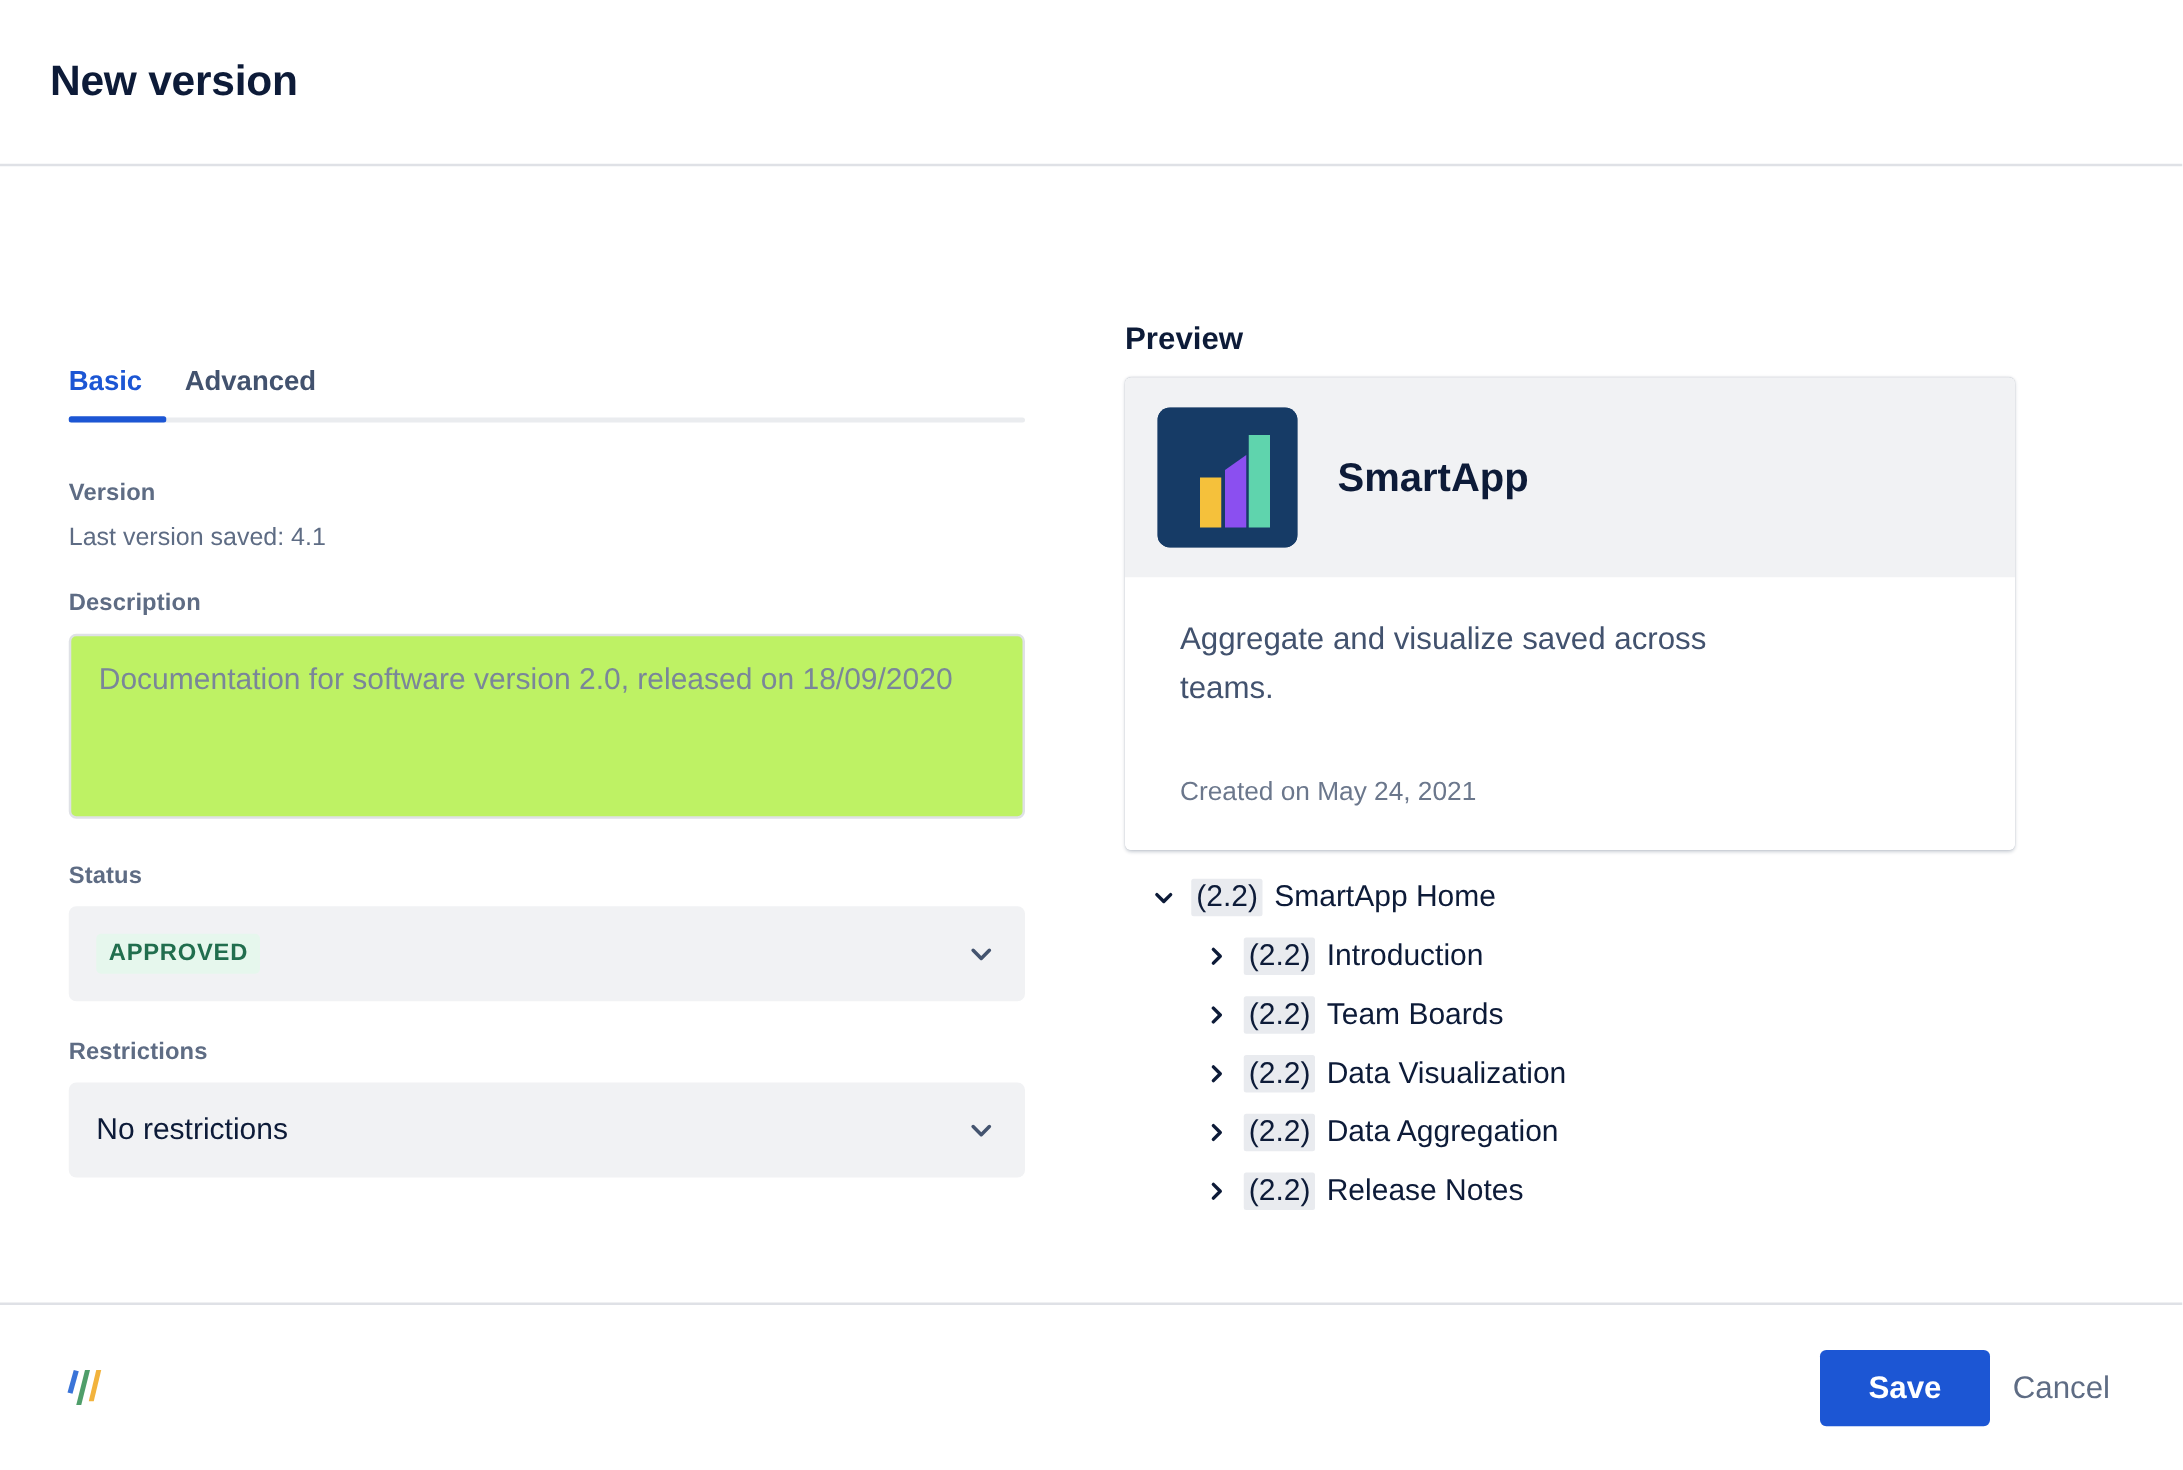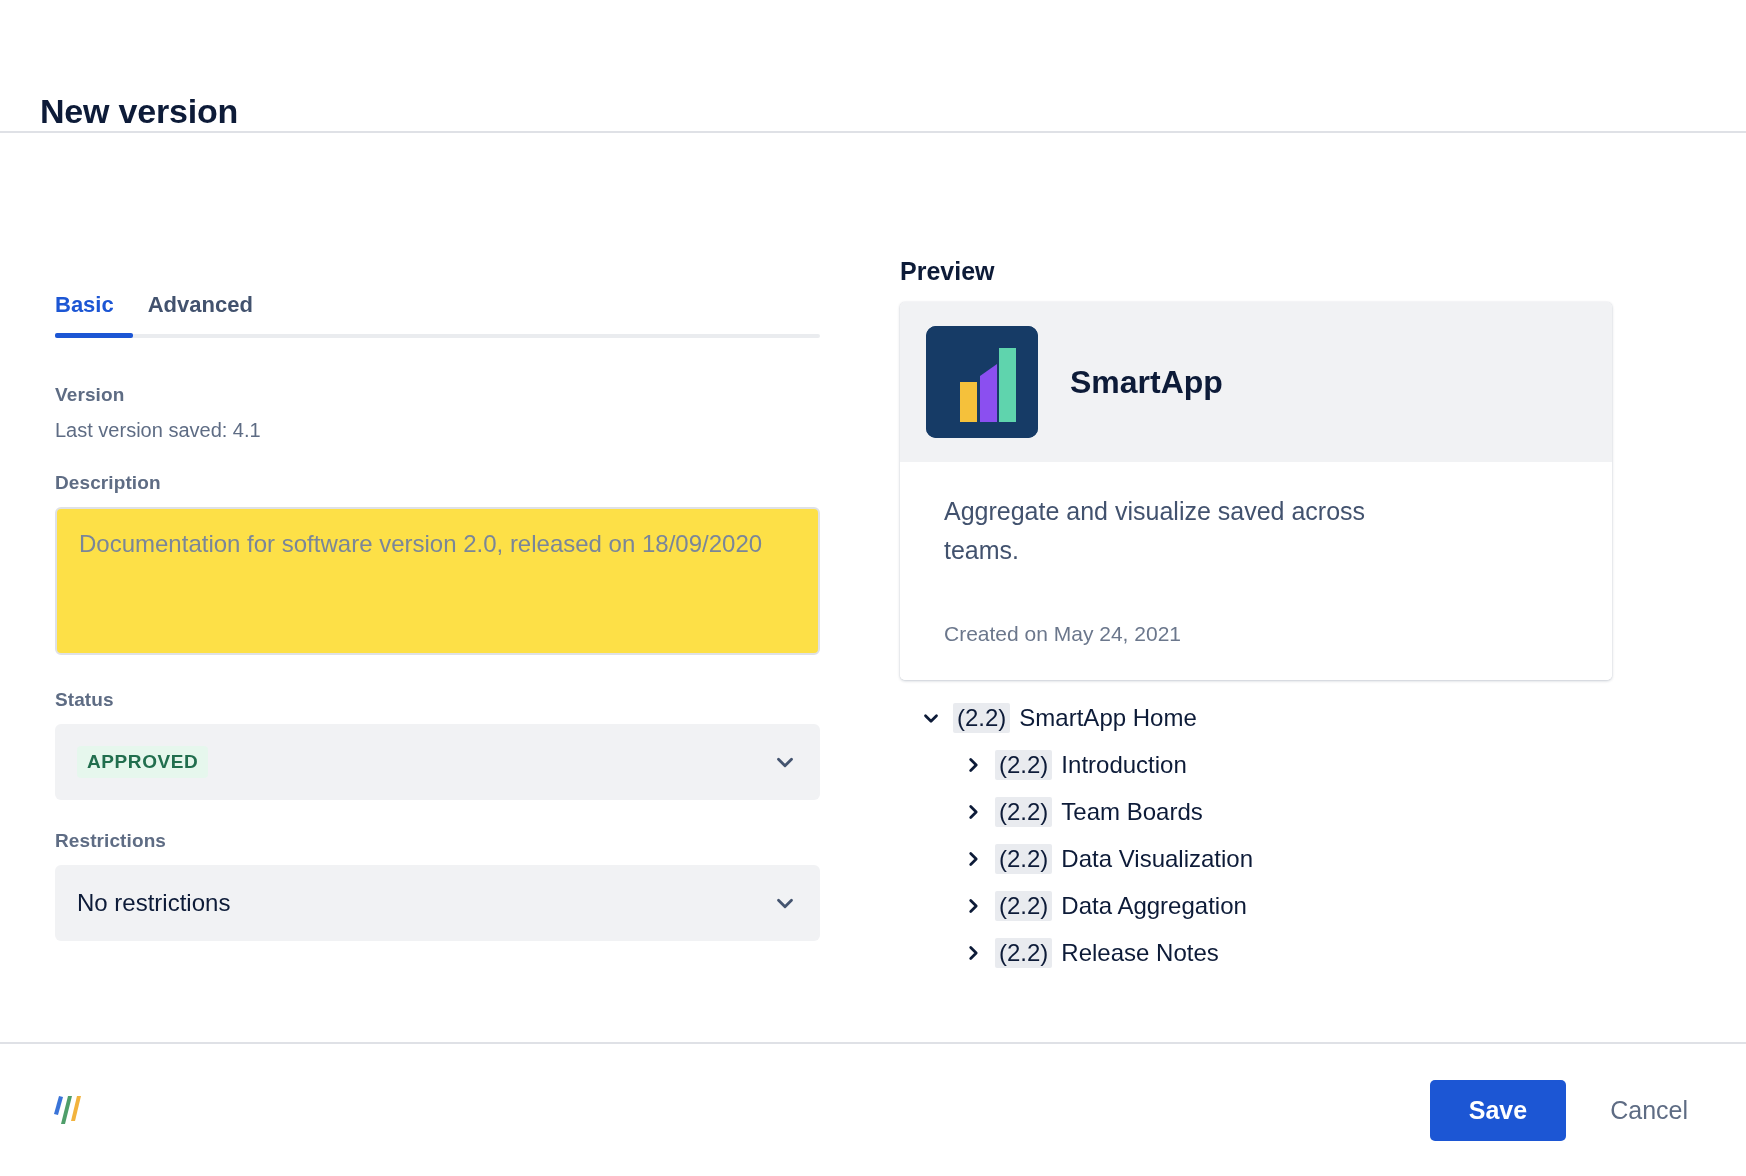--- a/index.html
+++ b/index.html
@@ -20,21 +20,21 @@
     flex-direction: column;
     background: #ffffff;
   }
 
   
   .dialog-header {
     height: 133px;
     flex: 0 0 133px;
     border-bottom: 2px solid #dfe1e6;
     display: flex;
-    align-items: flex-end;
+    align-items: center;
     padding: 0 40px;
   }
   .dialog-title {
     font-size: 34px;
     font-weight: 700;
     color: #0d1b38;
     letter-spacing: -0.2px;
   }
 
   
@@ -115,21 +115,21 @@
   .helper-text {
     font-size: 20px;
     color: #5e6c84;
     margin-top: 13px;
     margin-bottom: 30px;
   }
 
   .textarea-input {
     width: 765px;
     height: 148px;
-    background: #fde047;
+    background: #bef264;
     border: 2px solid #dfe1e6;
     border-radius: 6px;
     font-size: 24px;
     line-height: 1.62;
     color: #6b778c;
     padding: 16px 22px;
     font-family: inherit;
     resize: none;
     outline: none;
   }
@@ -272,21 +272,20 @@
     display: flex;
     align-items: center;
     padding: 0 40px 0 48px;
     background: #ffffff;
   }
   .footer-logo { width: 34px; height: 40px; display: block; }
   .footer-actions {
     margin-left: auto;
     display: flex;
     align-items: flex-end;
-    gap: 26px;
   }
   .btn-save {
     background: #1c56d4;
     color: #ffffff;
     font-size: 25px;
     font-weight: 700;
     border: none;
     border-radius: 5px;
     padding: 16px 39px;
     cursor: pointer;

